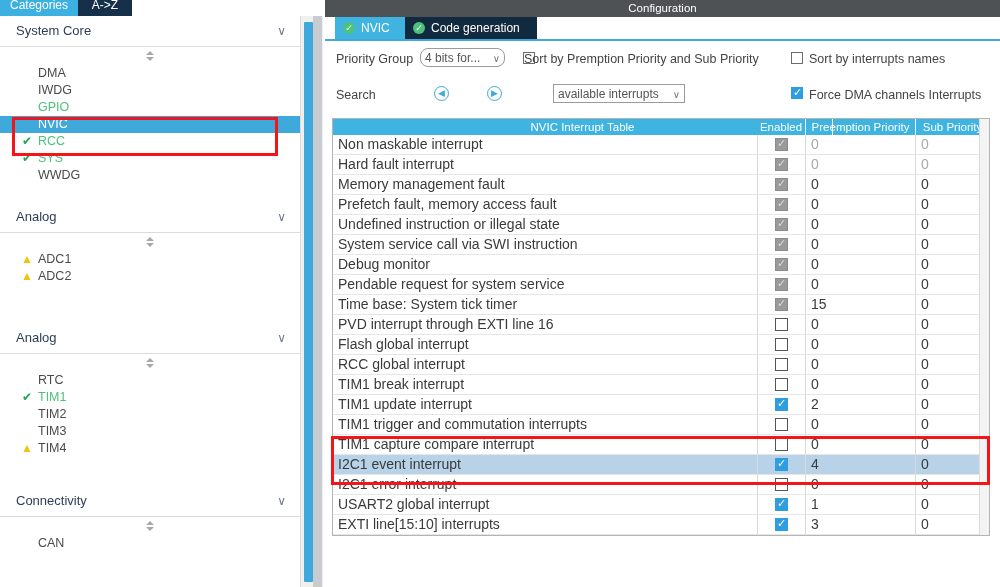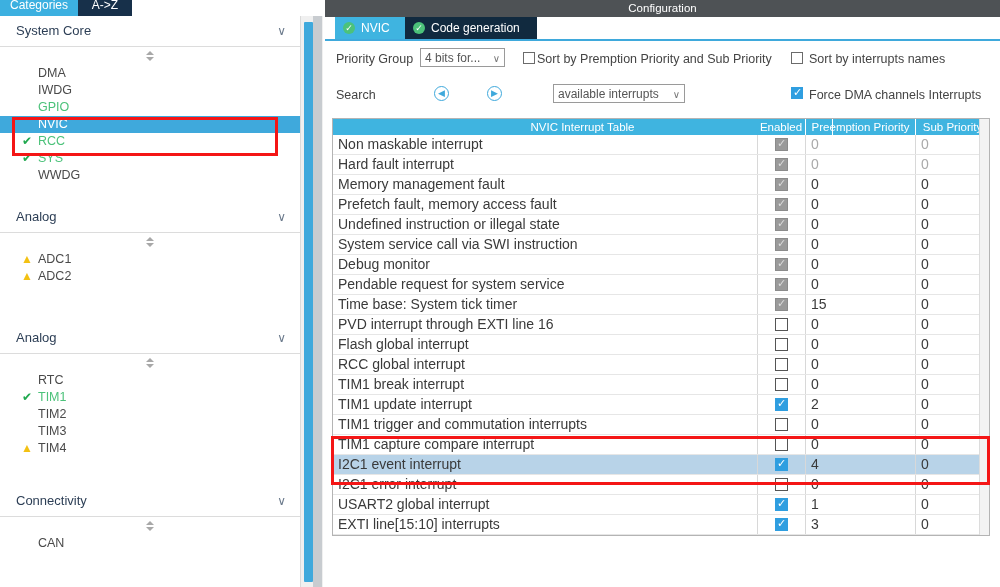--- a/index.html
+++ b/index.html
@@ -229,27 +229,27 @@
       </div>
       <div class="tab inactive">
         <span class="tick">✓</span>
         <span>Code generation</span>
       </div>
     </div>
 
     <div class="toolbar">
 
       <span class="tb-lbl" style="left:11px;top:11px;">Priority Group</span>
-      <div class="sel-box" style="left:95px;top:7px;width:85px;">
+      <div class="sel-box" style="left:95px;top:7px;width:85px;border-radius:8px;">
         <span>4 bits for...</span>
         <span class="cv">∨</span>
       </div>
 
       <div class="cbx" style="left:198px;top:11px;"></div>
-      <span class="tb-lbl" style="left:212px;top:11px;">Sort by Premption Priority and Sub Priority</span>
+      <span class="tb-lbl" style="left:199px;top:11px;">Sort by Premption Priority and Sub Priority</span>
 
       <div class="cbx" style="left:466px;top:11px;"></div>
       <span class="tb-lbl" style="left:484px;top:11px;">Sort by interrupts names</span>
 
       <span class="tb-lbl" style="left:11px;top:47px;">Search</span>
       <div class="navbtn" style="left:109px;top:45px;">◀</div>
       <div class="navbtn" style="left:162px;top:45px;">▶</div>
       <span class="tb-lbl" style="left:190px;top:47px;margin-left:40px;">Show</span>
       <div class="sel-box" style="left:228px;top:43px;width:132px;">
         <span>available interrupts</span>

